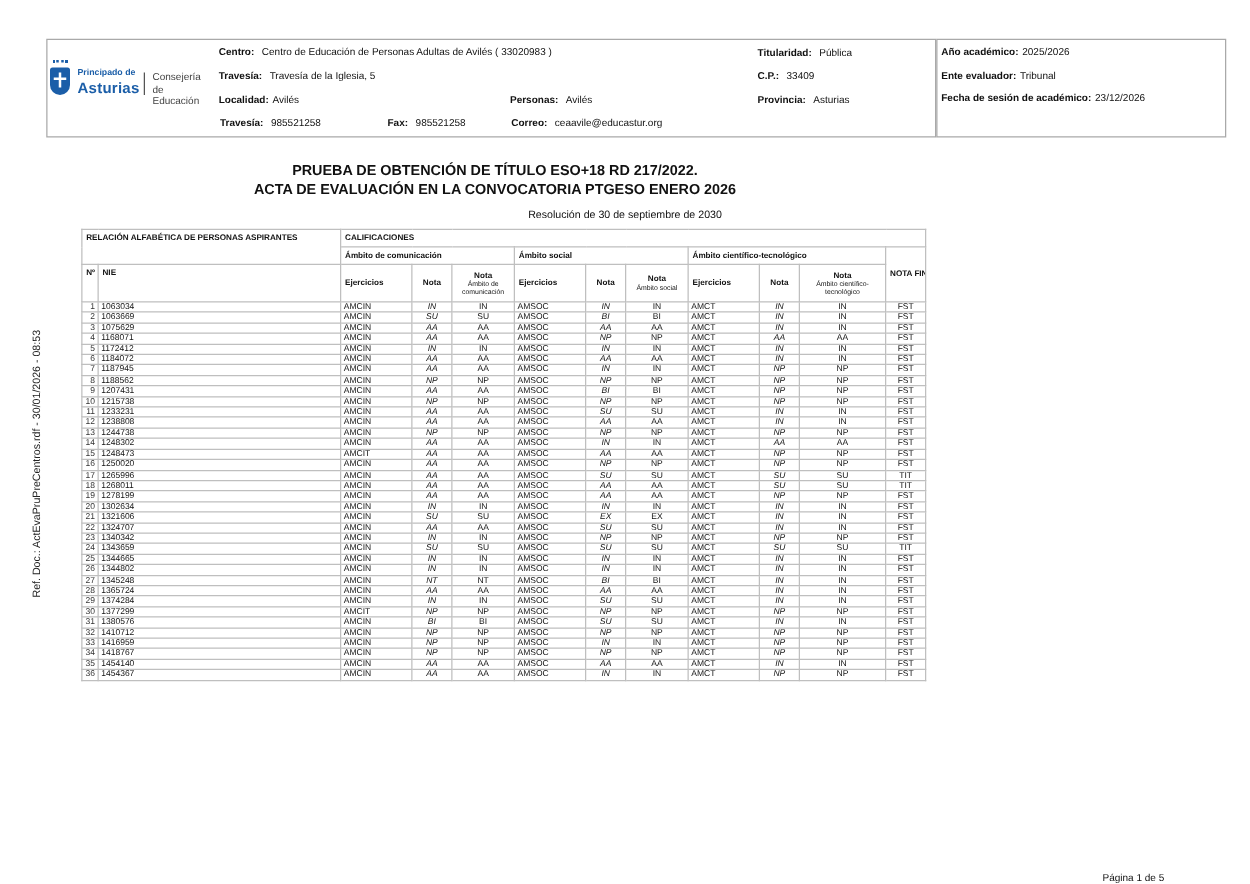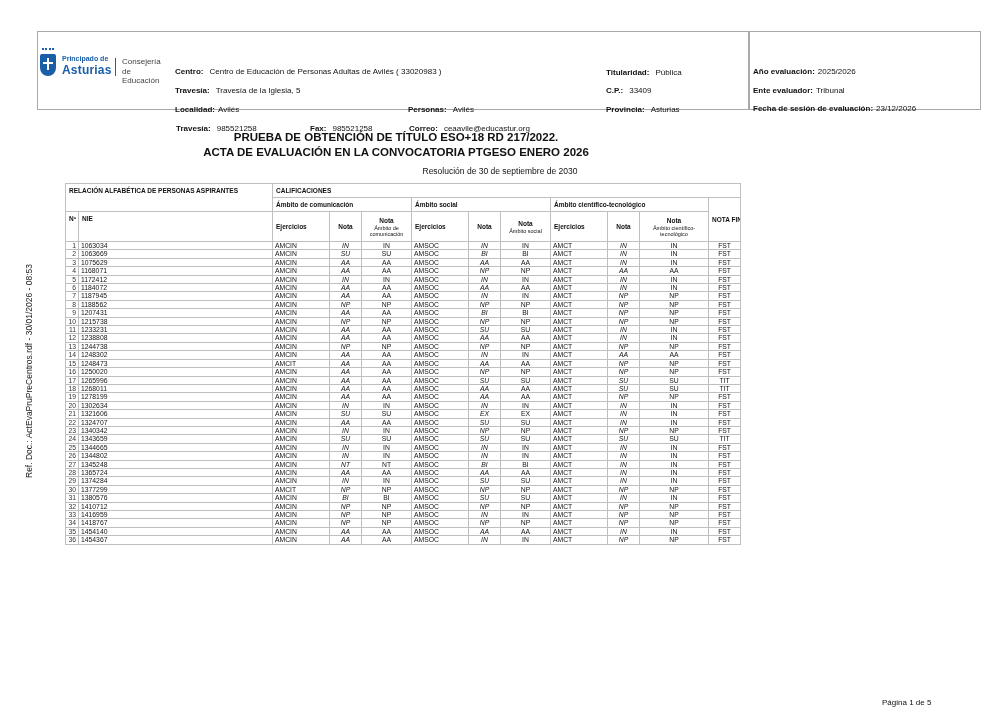--- a/index.html
+++ b/index.html
@@ -10,21 +10,21 @@
   .logo{position:absolute;left:40px;top:52px;width:130px;height:30px;}
   .shield{position:absolute;left:0;top:2px;width:16px;height:22px;background:#1b5ea8;border-radius:2px 2px 8px 8px;}
   .shield:before{content:"";position:absolute;left:7px;top:4px;width:2px;height:12px;background:#fff;}
   .shield:after{content:"";position:absolute;left:3px;top:8px;width:10px;height:2px;background:#fff;}
   .crown{position:absolute;left:2px;top:-4px;width:12px;height:4px;border-top:2px dotted #1b5ea8;}
   .logo .p1{position:absolute;left:22px;top:3px;font-size:7px;font-weight:bold;color:#1b5ea8;}
   .logo .p2{position:absolute;left:22px;top:11px;font-size:12px;font-weight:bold;color:#1b5ea8;letter-spacing:.2px;}
   .logo .sep{position:absolute;left:75px;top:6px;width:1px;height:18px;background:#555;}
   .logo .c1{position:absolute;left:82px;top:5px;font-size:8px;color:#444;}
   .logo .c2{position:absolute;left:82px;top:15px;font-size:8px;color:#444;}
-  .f{position:absolute;font-size:8px;white-space:nowrap;margin-top:30px;}
+  .f{position:absolute;font-size:8px;white-space:nowrap;}
   .f b{font-weight:bold;margin-right:6px;}
   .title{position:absolute;left:0;width:792px;text-align:center;font-weight:bold;font-size:11.5px;}
   .subt{position:absolute;left:0;width:1000px;text-align:center;font-size:8.5px;top:166px;}
   .sidebar{position:absolute;left:24px;top:478px;transform-origin:0 0;transform:rotate(-90deg);font-size:8.5px;white-space:nowrap;color:#222;}
   .page{position:absolute;left:882px;top:658px;font-size:8px;margin-top:40px;}
   table.grid{position:absolute;left:65px;top:183px;border-collapse:collapse;font-size:6.8px;width:675px;table-layout:fixed;}
   table.grid th,table.grid td{border:1px solid #bfbfbf;padding:0 2px;height:7.4px;line-height:7.4px;overflow:hidden;white-space:nowrap;}
   table.grid th{font-weight:bold;text-align:left;vertical-align:top;font-size:6.5px;padding:2px 3px;line-height:9px;}
   table.grid th.c{text-align:center;}
   th .sm{font-weight:normal;font-size:5.5px;line-height:6px;display:block;}
@@ -53,23 +53,23 @@
 <div class="f" style="left:175px;top:56px;"><b>Travesía:</b><span>Travesía de la Iglesia, 5</span></div>
 <div class="f" style="left:175px;top:75px;"><b style="margin-right:3px">Localidad:</b><span>Avilés</span></div>
 <div class="f" style="left:176px;top:94px;"><b>Travesía:</b><span>985521258</span></div>
 <div class="f" style="left:310px;top:94px;"><b>Fax:</b><span>985521258</span></div>
 <div class="f" style="left:408px;top:75px;"><b>Personas:</b><span>Avilés</span></div>
 <div class="f" style="left:409px;top:94px;"><b>Correo:</b><span>ceaavile@educastur.org</span></div>
 <div class="f" style="left:606px;top:38px;"><b>Titularidad:</b><span>Pública</span></div>
 <div class="f" style="left:606px;top:56px;"><b>C.P.:</b><span>33409</span></div>
 <div class="f" style="left:606px;top:75px;"><b>Provincia:</b><span>Asturias</span></div>
 
-<div class="f" style="left:753px;top:37px;"><b style="margin-right:3px">Año evaluación:</b><span>2025/2026</span></div>
+<div class="f" style="left:753px;top:37px;"><b style="margin-right:3px">Año académico:</b><span>2025/2026</span></div>
 <div class="f" style="left:753px;top:56px;"><b style="margin-right:3px">Ente evaluador:</b><span>Tribunal</span></div>
-<div class="f" style="left:753px;top:74px;"><b style="margin-right:3px">Fecha de sesión de evaluación:</b><span>23/12/2026</span></div>
+<div class="f" style="left:753px;top:74px;"><b style="margin-right:3px">Fecha de sesión de académico:</b><span>23/12/2026</span></div>
 
 <div class="title" style="top:131px;">PRUEBA DE OBTENCIÓN DE TÍTULO ESO+18 RD 217/2022.</div>
 <div class="title" style="top:146px;">ACTA DE EVALUACIÓN EN LA CONVOCATORIA PTGESO ENERO 2026</div>
 <div class="subt">Resolución de 30 de septiembre de 2030</div>
 
 <div class="sidebar">Ref. Doc.: ActEvaPruPreCentros.rdf - 30/01/2026 - 08:53</div>
 
 <table class="grid">
   <colgroup>
     <col style="width:13px">

